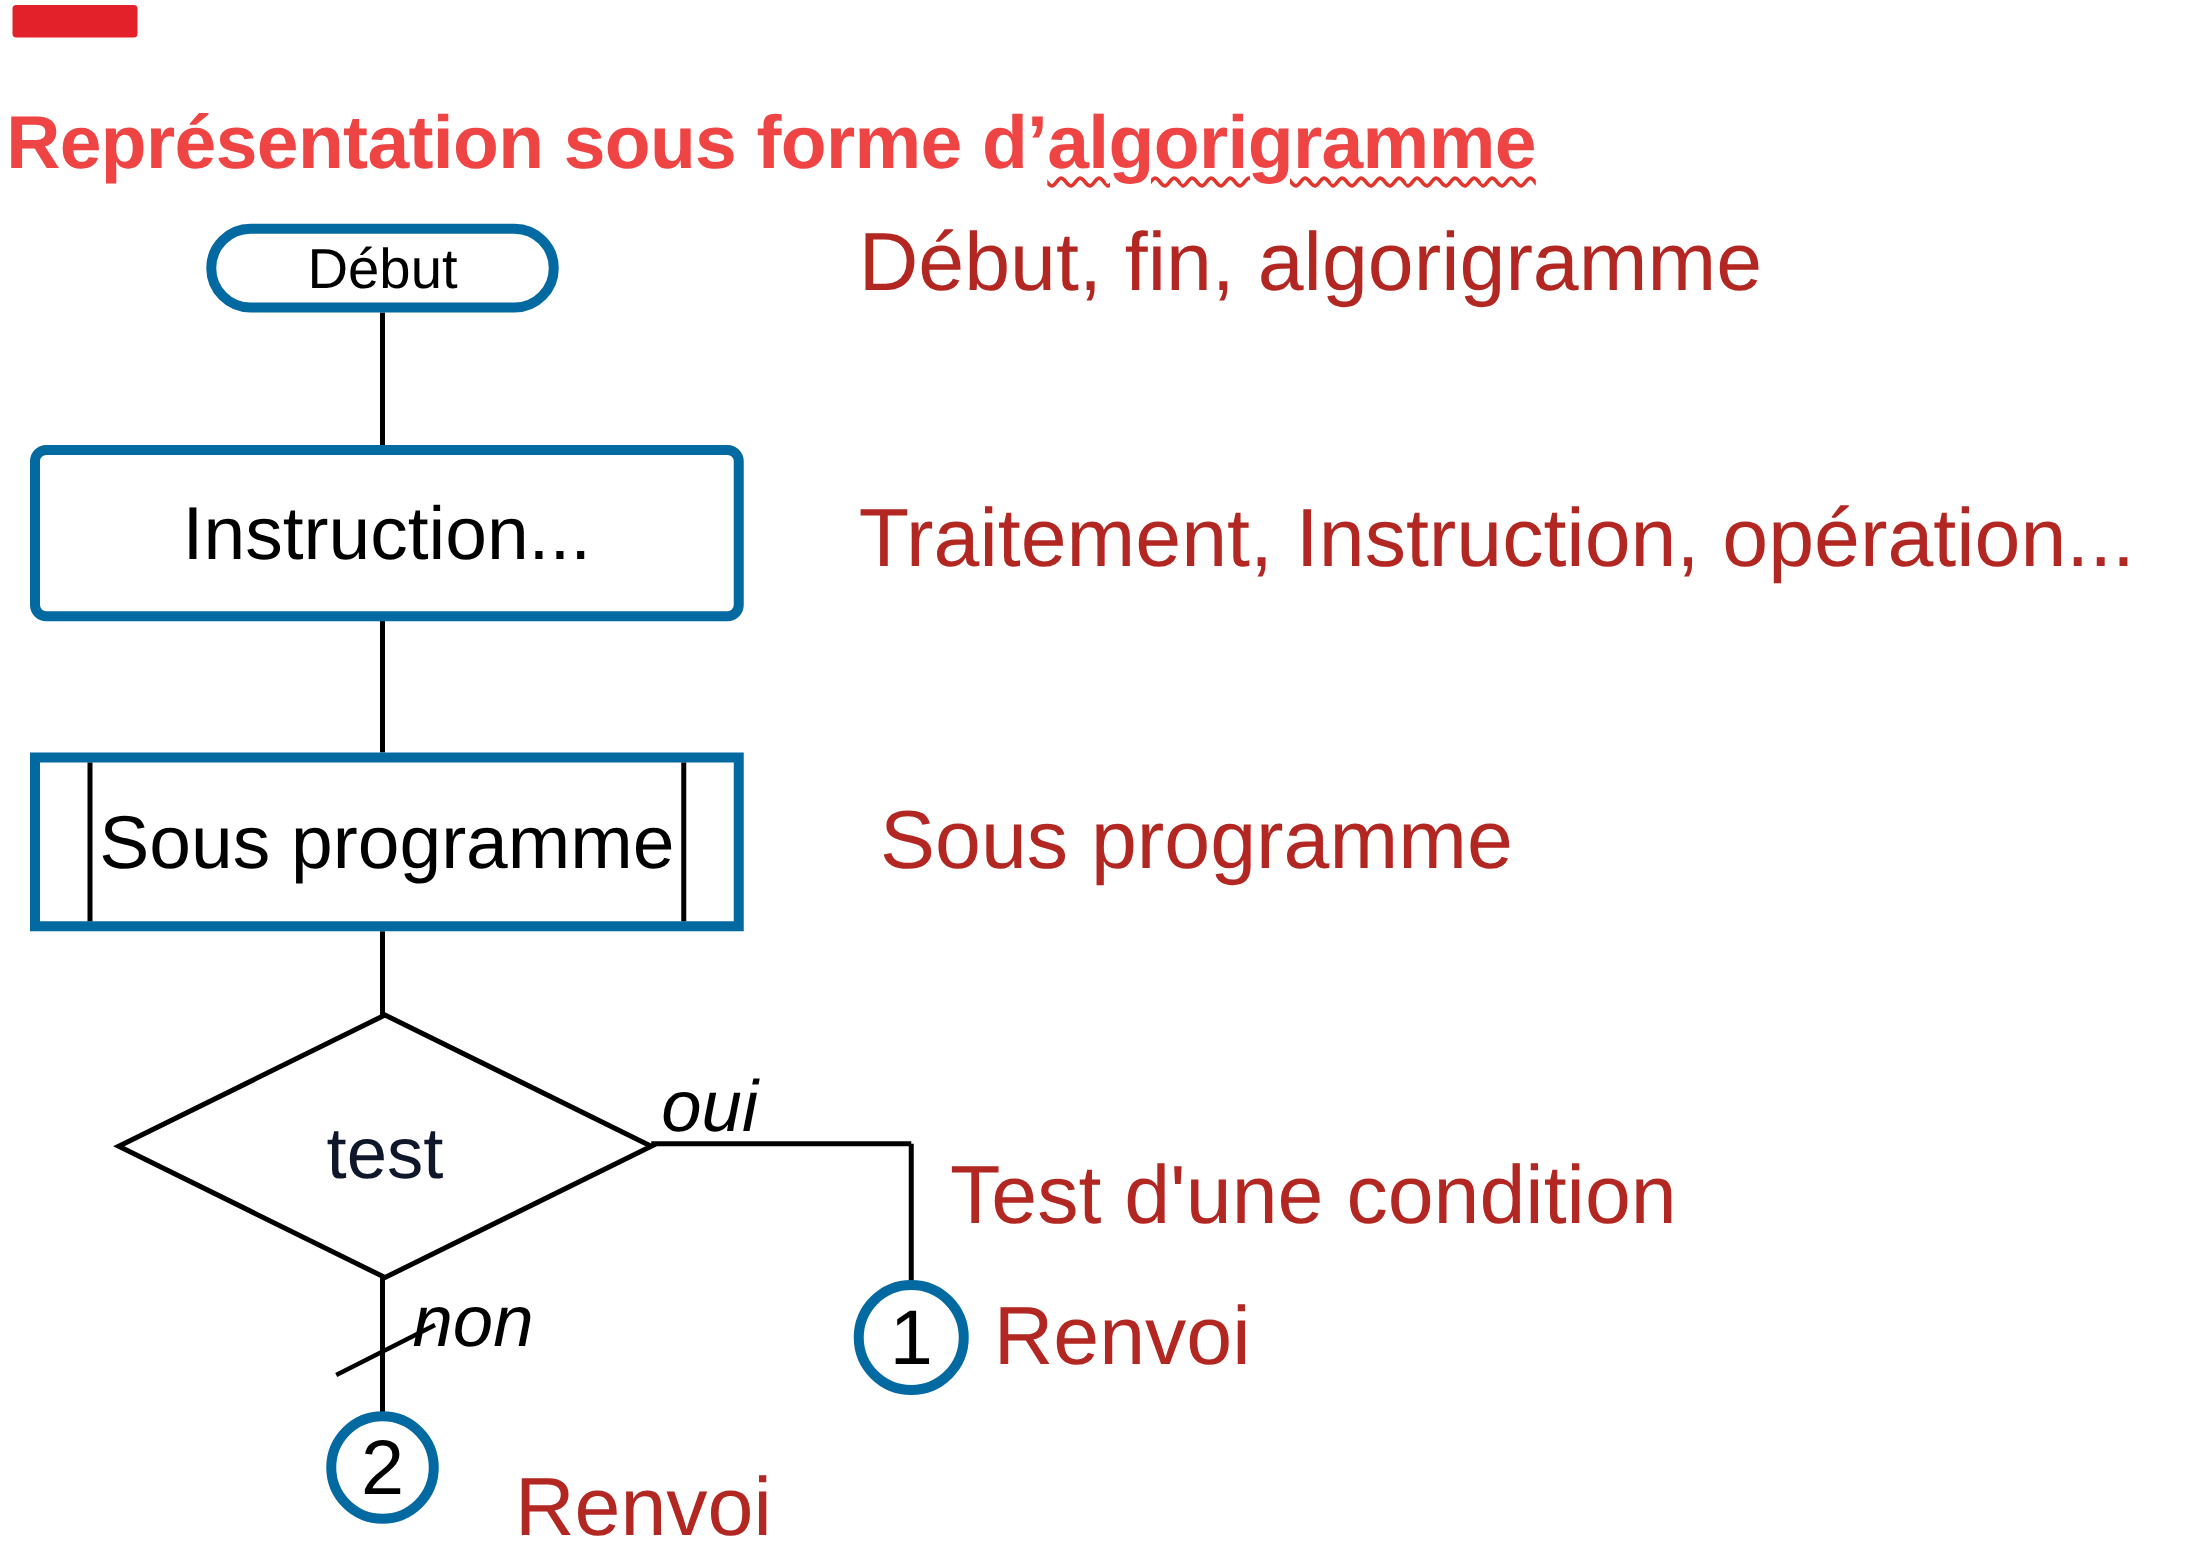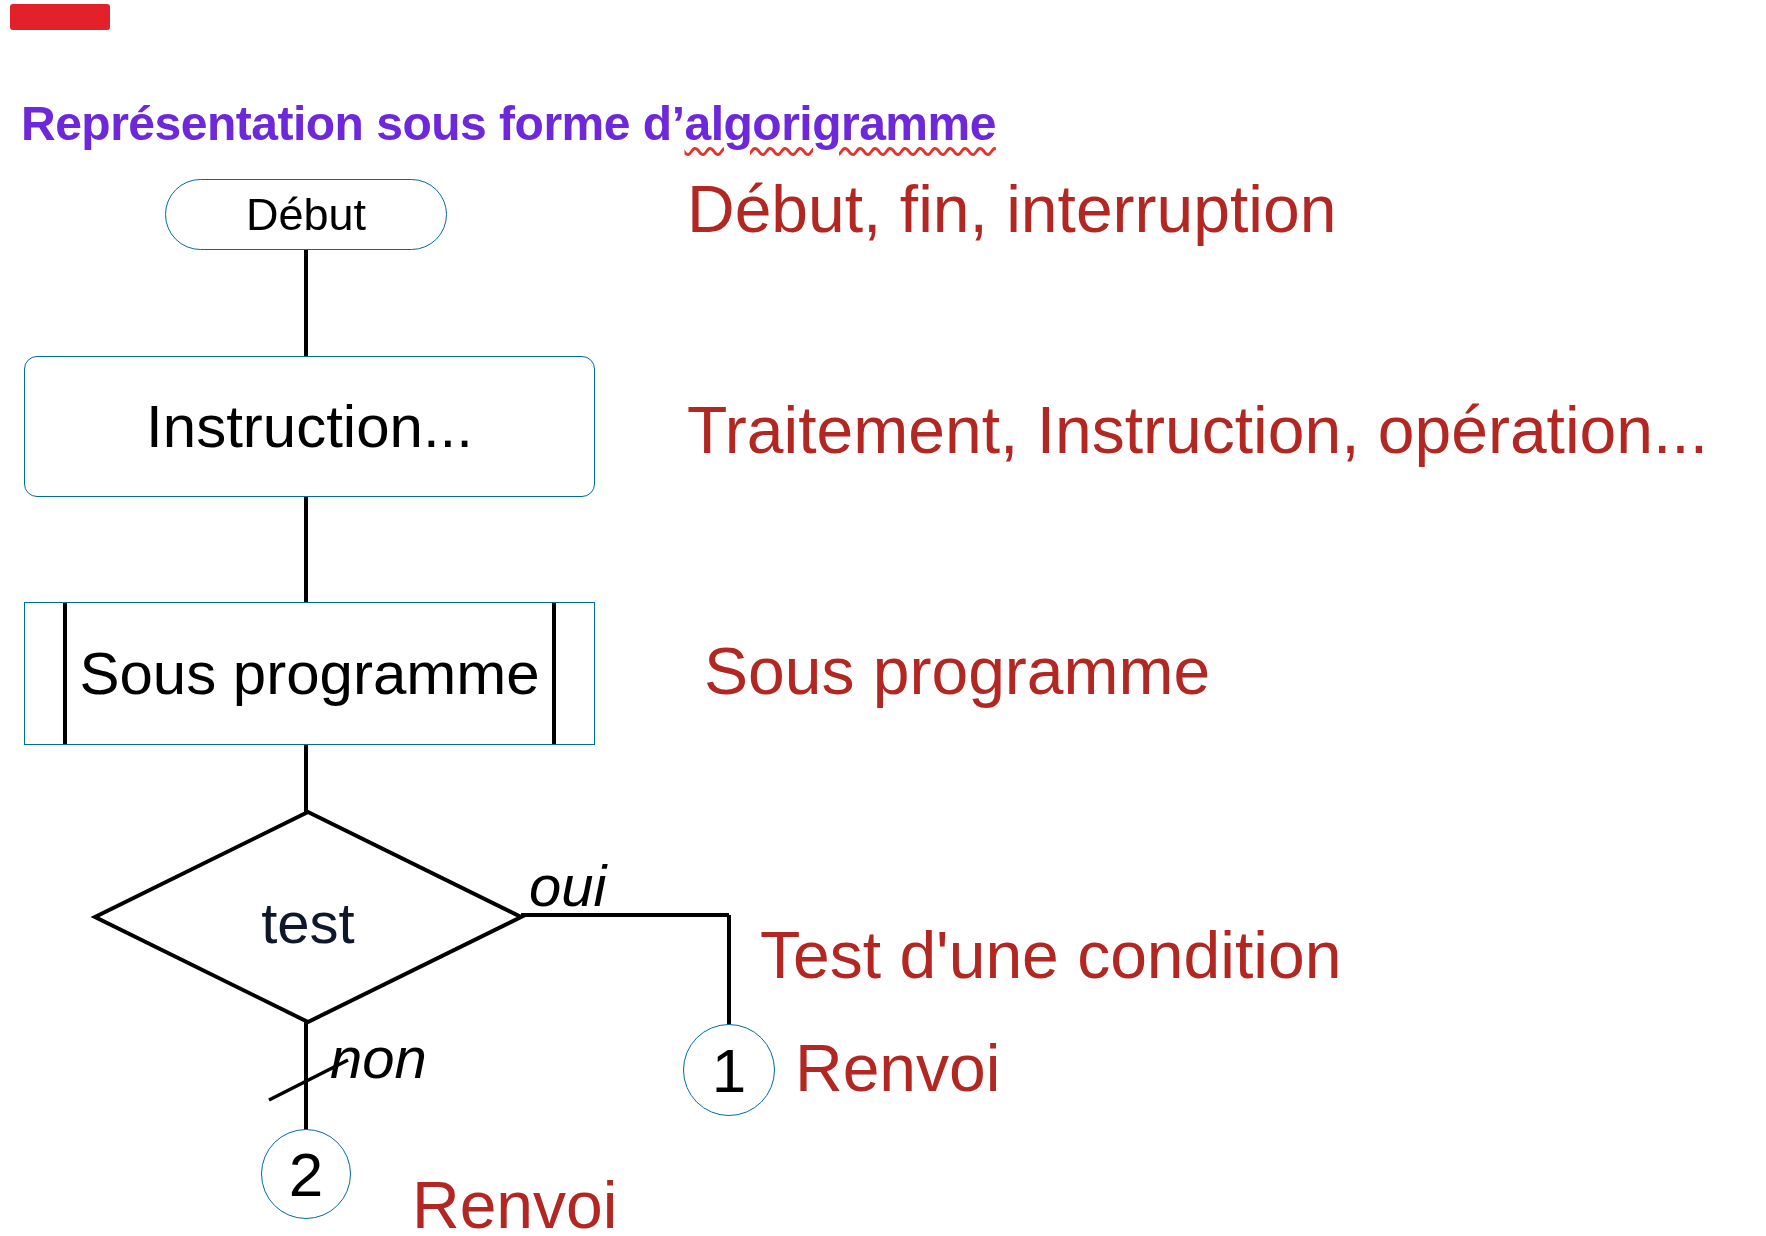--- a/index.html
+++ b/index.html
@@ -3,31 +3,31 @@
 <meta charset="utf-8">
 <style>
   html,body{margin:0;padding:0;background:#ffffff;}
   .canvas{
     position:relative;width:1766px;height:1236px;background:#ffffff;
     overflow:hidden;font-family:"Liberation Sans",sans-serif;
   }
   .abs{position:absolute;}
   .corner-flag{left:10px;top:4px;width:100px;height:26px;border-radius:3px;background:#e3212a;}
   .title{
-    left:5px;top:84px;margin:16px;font-size:48px;font-weight:bold;color:#6d28d9;
+    left:5px;top:84px;margin:0;font-size:60px;font-weight:bold;color:#ef4444;
     letter-spacing:-0.5px;white-space:nowrap;line-height:1.0;
   }
   .misspelled{
     text-decoration-line:underline;text-decoration-style:wavy;
     text-decoration-color:#e0362e;text-decoration-thickness:2.5px;
     text-underline-offset:7px;
   }
   .lines{left:0;top:0;width:1766px;height:1236px;pointer-events:none;}
   .shape{
-    background:#ffffff;border:1px solid #0369a1;box-sizing:border-box;
+    background:#ffffff;border:8px solid #0369a1;box-sizing:border-box;
     display:flex;align-items:center;justify-content:center;color:#000;
   }
   .oval{left:165px;top:179px;width:282px;height:71px;border-radius:40px;font-size:45px;}
   .proc{left:24px;top:356px;width:571px;height:141px;font-size:60px;border-radius:13px;}
   .subprog{left:24px;top:602px;width:571px;height:143px;font-size:60px;}
   .subprog .bar{position:absolute;top:0;width:4px;height:100%;background:#000;}
   .subprog .bar.left{left:38px;}
   .subprog .bar.right{right:38px;}
   .diamond-label{left:95px;top:894px;width:426px;text-align:center;font-size:58px;color:#0f172a;line-height:1;}
   .branch-label{font-size:58px;color:#000;line-height:1;white-space:nowrap;font-style:italic;}
@@ -84,20 +84,20 @@
   <div class="abs branch-label non">non</div>
 
   <div class="abs shape conn-circle circle1">
     <span>1</span>
   </div>
 
   <div class="abs shape conn-circle circle2">
     <span>2</span>
   </div>
 
-  <div class="abs legend leg1">Début, fin, interruption</div>
+  <div class="abs legend leg1">Début, fin, algorigramme</div>
   <div class="abs legend leg2">Traitement, Instruction, opération...</div>
   <div class="abs legend leg3">Sous programme</div>
   <div class="abs legend leg4">Test d'une condition</div>
   <div class="abs legend leg5">Renvoi</div>
   <div class="abs legend leg6">Renvoi</div>
 
 </div>
 
 </body></html>

